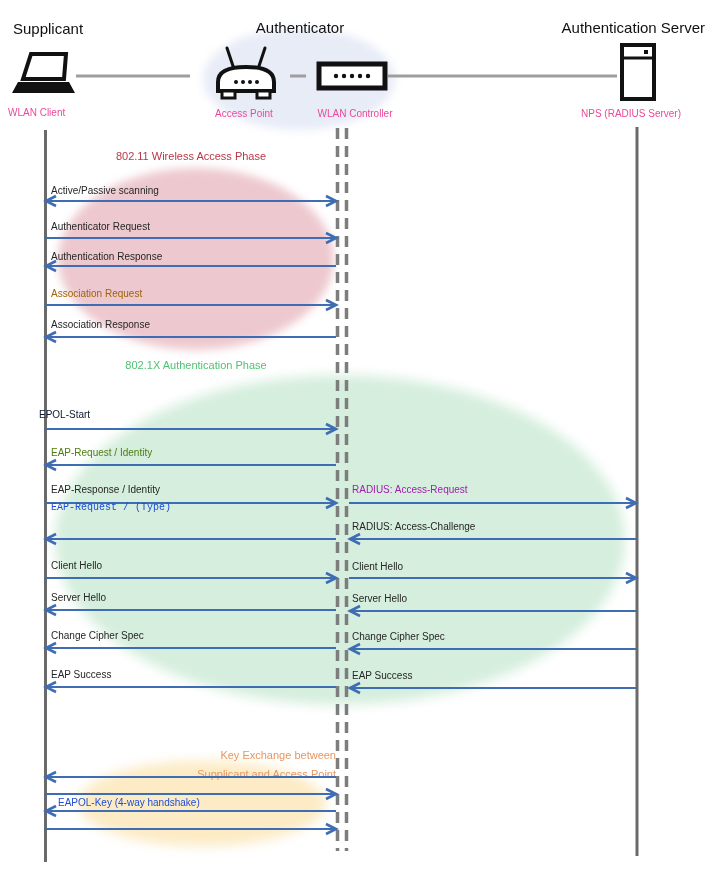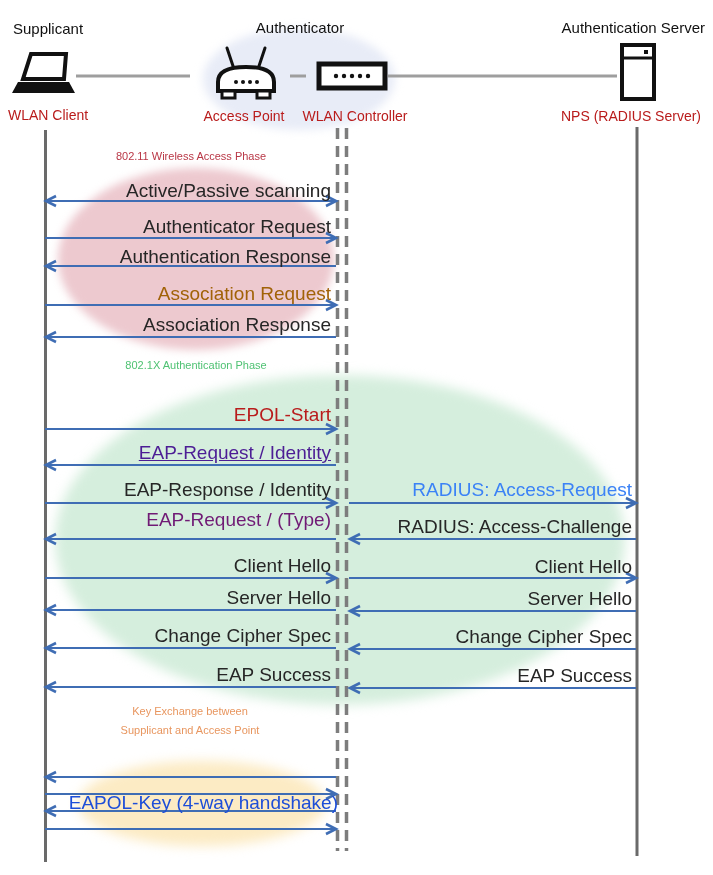--- a/index.html
+++ b/index.html
@@ -3,23 +3,23 @@
 <meta charset="utf-8">
 <style>
   html,body { margin:0; padding:0; background:#ffffff; }
   body { font-family:"Liberation Sans", sans-serif; }
   .diagram { position:relative; width:713px; height:868px; background:#ffffff; overflow:hidden; }
   .abs { position:absolute; }
   .ellipse { position:absolute; border-radius:50%; }
   .soft4 { filter:blur(4px); }
   .soft6 { filter:blur(6px); }
   .role-title { position:absolute; font-size:15px; color:#111; }
-  .caption { position:absolute; font-size:14px; color:#b91c1c; }
+  .caption { position:absolute; font-size:10px; color:#ec4899; }
   .phase-title { position:absolute; font-size:11px; line-height:19px; text-align:center; white-space:pre-line; width:292px; }
-  .msg-label { position:absolute; width:280px; font-size:19px; line-height:16px; color:#262626; text-align:right; }
+  .msg-label { position:absolute; width:280px; font-size:10px; line-height:16px; color:#262626; text-align:left; }
   svg.layer { position:absolute; left:0; top:0; }
   .ctr { text-align:center; }
   .rgt { text-align:right; }
 </style>
 </head>
 <body>
 
 <div class="diagram">
 
   <div class="ellipse soft4" style="left: 203px; top: 28px; width: 192px; height: 102px; background: rgb(232, 236, 247);"></div>
@@ -70,21 +70,21 @@
   <div class="role-title rgt" style="left:555px; top:19px; width:150px;">Authentication Server</div>
   <div class="role-title ctr" style="left:200px; top:19px; width:200px;">Authenticator</div>
 
   <div class="caption" style="left:8px; top:107px;">WLAN Client</div>
   <div class="caption ctr" style="left:184px; top:108px; width:120px;">Access Point</div>
   <div class="caption ctr" style="left:295px; top:108px; width:120px;">WLAN Controller</div>
   <div class="caption ctr" style="left:541px; top:108px; width:180px;">NPS (RADIUS Server)</div>
 
   <div class="phase-title" style="left: 45px; top: 147px; color: rgb(185, 55, 70);">802.11 Wireless Access Phase</div>
   <div class="phase-title" style="left: 50px; top: 356px; color: rgb(79, 194, 115);">802.1X Authentication Phase</div>
-  <div class="phase-title" style="left: 44px; top: 702px; color: rgb(232, 150, 95);">Key Exchange between
+  <div class="phase-title" style="left: 44px; top: 746px; color: rgb(232, 150, 95); text-align: right;">Key Exchange between
 Supplicant and Access Point</div>
 
   <svg class="layer" width="713" height="875" id="arrows-layer">
       <g>
         <line x1="45" y1="201" x2="336" y2="201" stroke="#3f6db4" stroke-width="2.2"></line>
         <path d="M326 196 L336 201 L326 206" fill="none" stroke="#3f6db4" stroke-width="2.6"></path>
         <path d="M56 196 L46 201 L56 206" fill="none" stroke="#3f6db4" stroke-width="2.6"></path>
       </g>
       <g>
         <line x1="45" y1="238" x2="336" y2="238" stroke="#3f6db4" stroke-width="2.2"></line>
@@ -175,25 +175,25 @@
         <path d="M326 824 L336 829 L326 834" fill="none" stroke="#3f6db4" stroke-width="2.6"></path>
       </g>
     </svg>
 
   <div id="labels-layer">
       <div class="msg-label" style="left: 51px; top: 183px; color: rgb(38, 38, 38);">Active/Passive scanning</div>
       <div class="msg-label" style="left: 51px; top: 219px; color: rgb(38, 38, 38);">Authenticator Request</div>
       <div class="msg-label" style="left: 51px; top: 249px; color: rgb(38, 38, 38);">Authentication Response</div>
       <div class="msg-label" style="left: 51px; top: 286px; color: #a16207;">Association Request</div>
       <div class="msg-label" style="left: 51px; top: 317px; color: rgb(38, 38, 38);">Association Response</div>
-      <div class="msg-label" style="left: 51px; top: 407px; color: #b91c1c;">EPOL-Start</div>
-      <div class="msg-label" style="left: 51px; top: 445px; color: #4c1d95; text-decoration: underline;">EAP-Request / Identity</div>
+      <div class="msg-label" style="left: 39px; top: 407px; color: #0f172a;">EPOL-Start</div>
+      <div class="msg-label" style="left: 51px; top: 445px; color: #4d7c0f;">EAP-Request / Identity</div>
       <div class="msg-label" style="left: 51px; top: 482px; color: rgb(38, 38, 38);">EAP-Response / Identity</div>
-      <div class="msg-label" style="left: 352px; top: 482px; color: #3b82f6;">RADIUS: Access-Request</div>
-      <div class="msg-label" style="left: 51px; top: 512px; color: #701a75;">EAP-Request / (Type)</div>
+      <div class="msg-label" style="left: 352px; top: 482px; color: #a21caf;">RADIUS: Access-Request</div>
+      <div class="msg-label" style="left: 51px; top: 500px; color: #1d4ed8; font-family: Liberation Mono, monospace;">EAP-Request / (Type)</div>
       <div class="msg-label" style="left: 352px; top: 519px; color: rgb(38, 38, 38);">RADIUS: Access-Challenge</div>
       <div class="msg-label" style="left: 51px; top: 558px; color: rgb(38, 38, 38);">Client Hello</div>
       <div class="msg-label" style="left: 352px; top: 559px; color: rgb(38, 38, 38);">Client Hello</div>
       <div class="msg-label" style="left: 51px; top: 590px; color: rgb(38, 38, 38);">Server Hello</div>
       <div class="msg-label" style="left: 352px; top: 591px; color: rgb(38, 38, 38);">Server Hello</div>
       <div class="msg-label" style="left: 51px; top: 628px; color: rgb(38, 38, 38);">Change Cipher Spec</div>
       <div class="msg-label" style="left: 352px; top: 629px; color: rgb(38, 38, 38);">Change Cipher Spec</div>
       <div class="msg-label" style="left: 51px; top: 667px; color: rgb(38, 38, 38);">EAP Success</div>
       <div class="msg-label" style="left: 352px; top: 668px; color: rgb(38, 38, 38);">EAP Success</div>
       <div class="msg-label" style="left: 58px; top: 795px; color: #1d4ed8;">EAPOL-Key (4-way handshake)</div>

